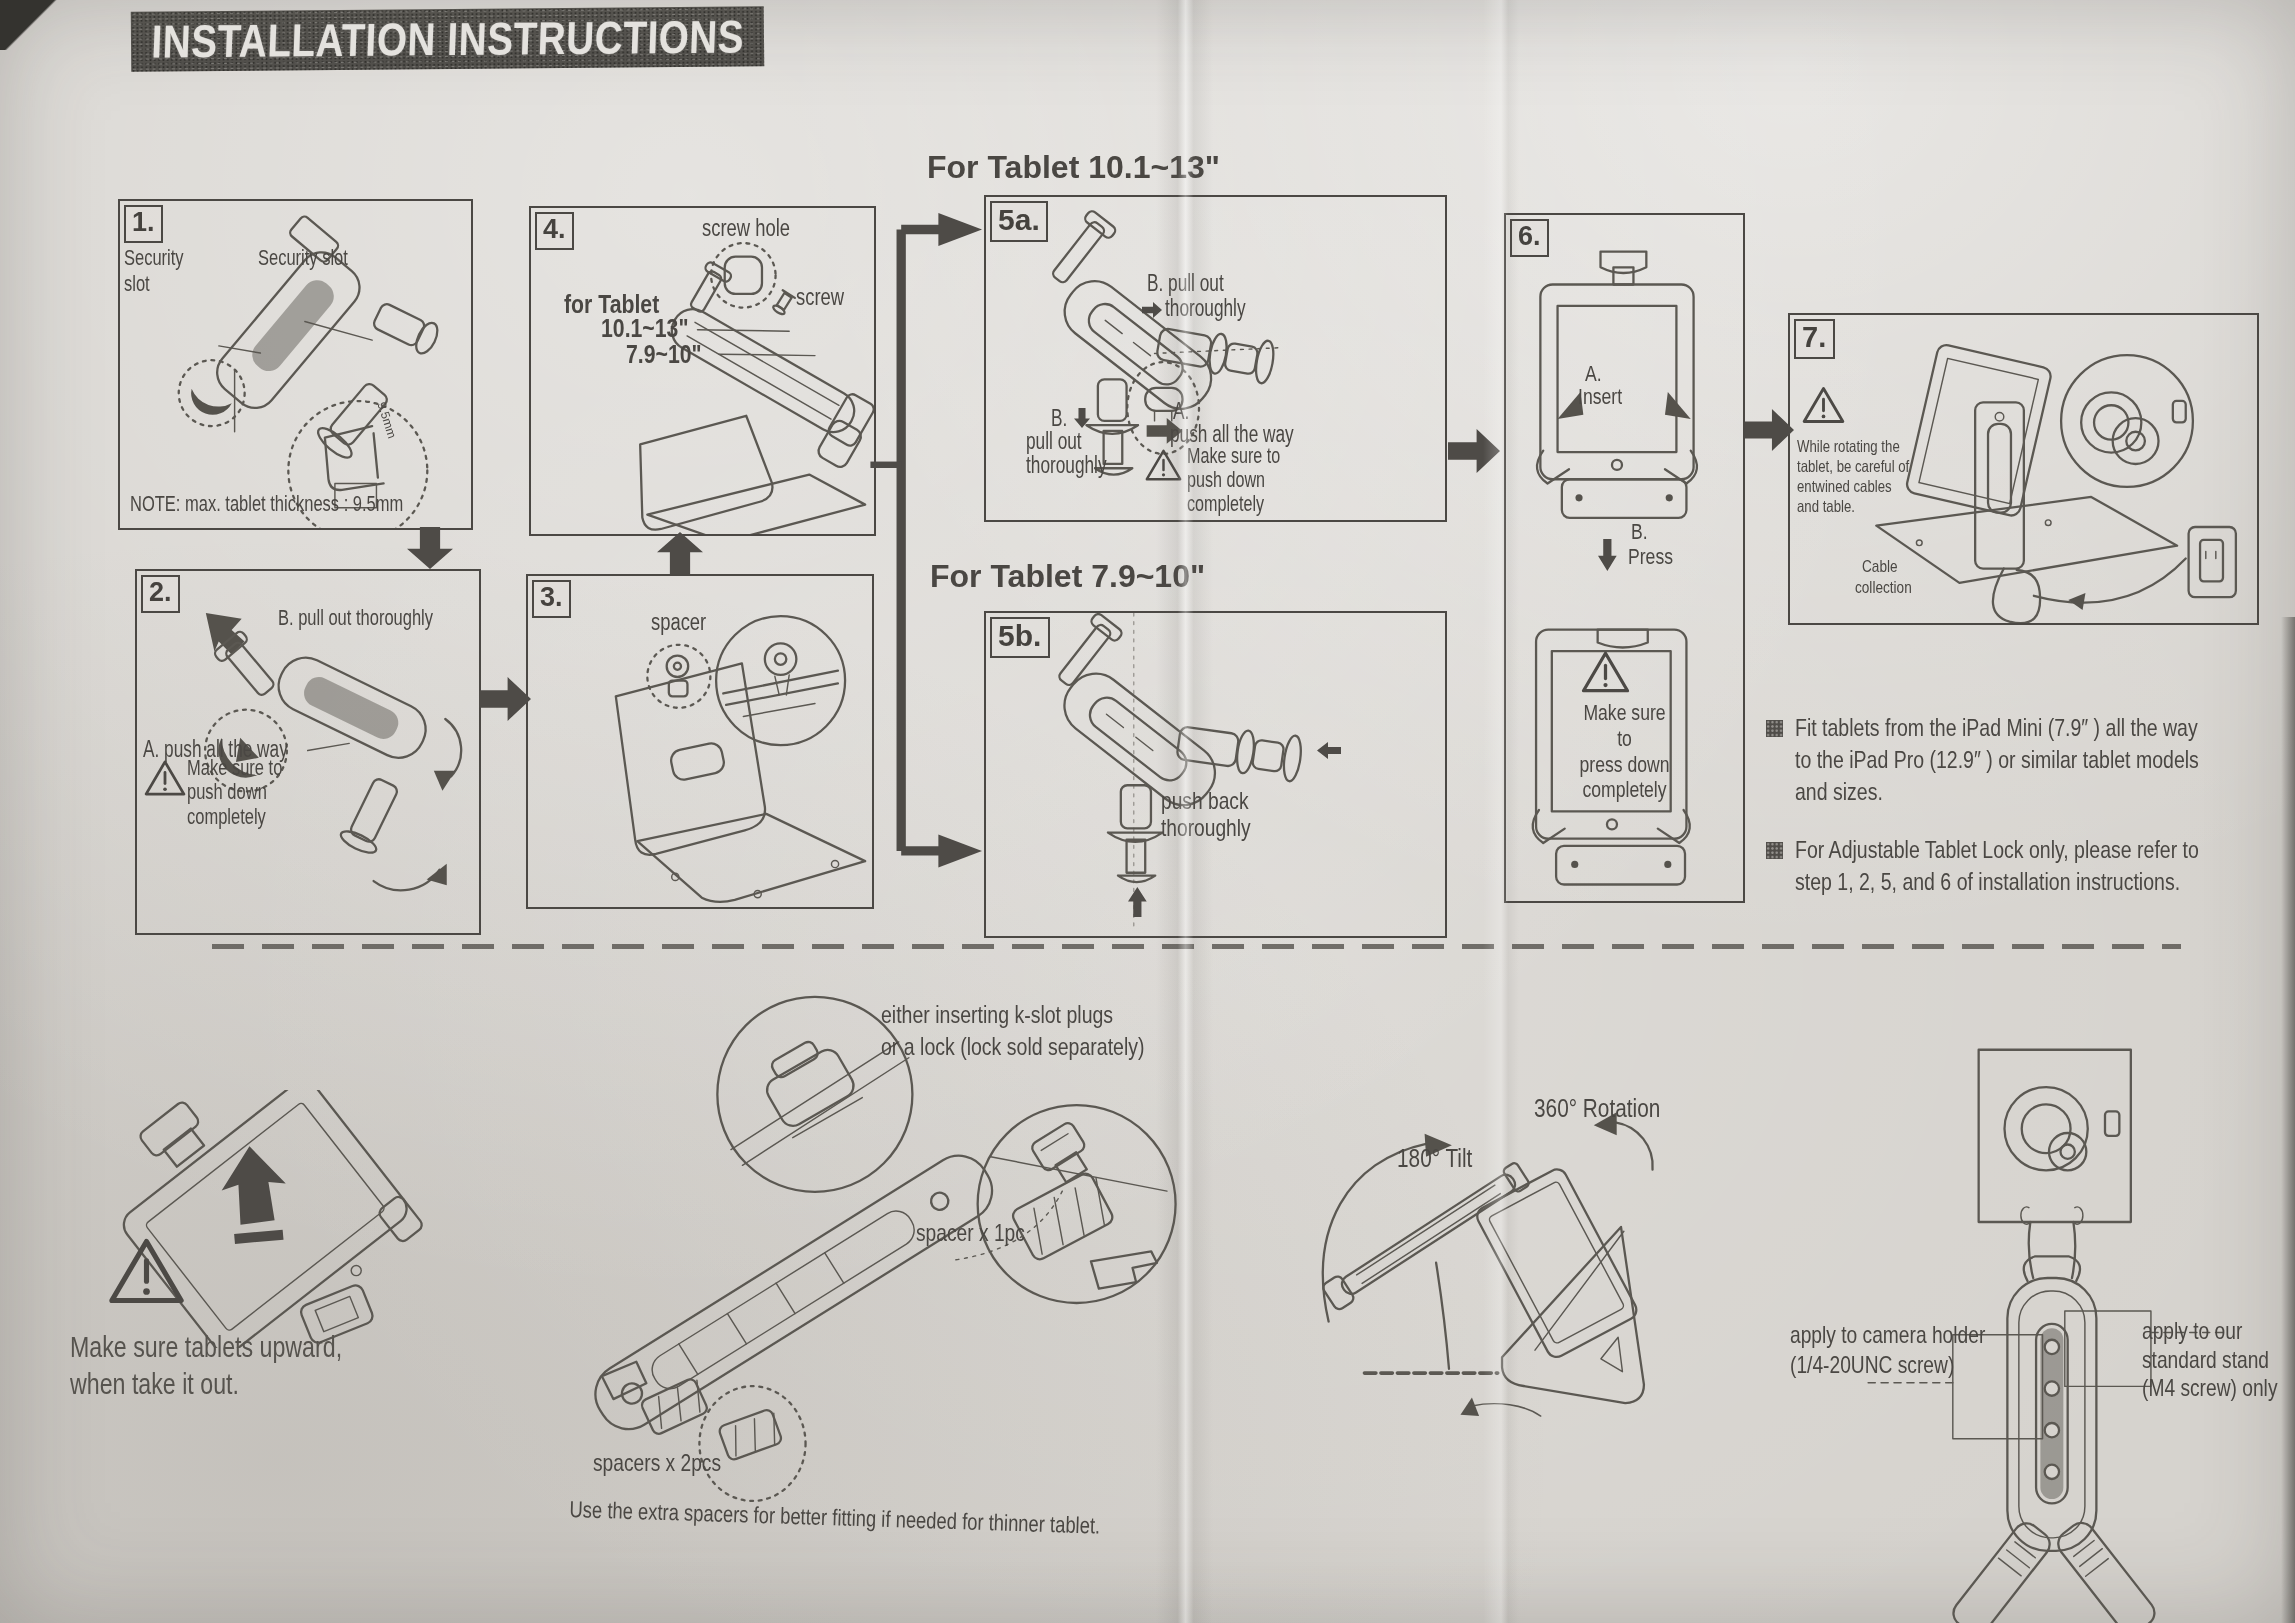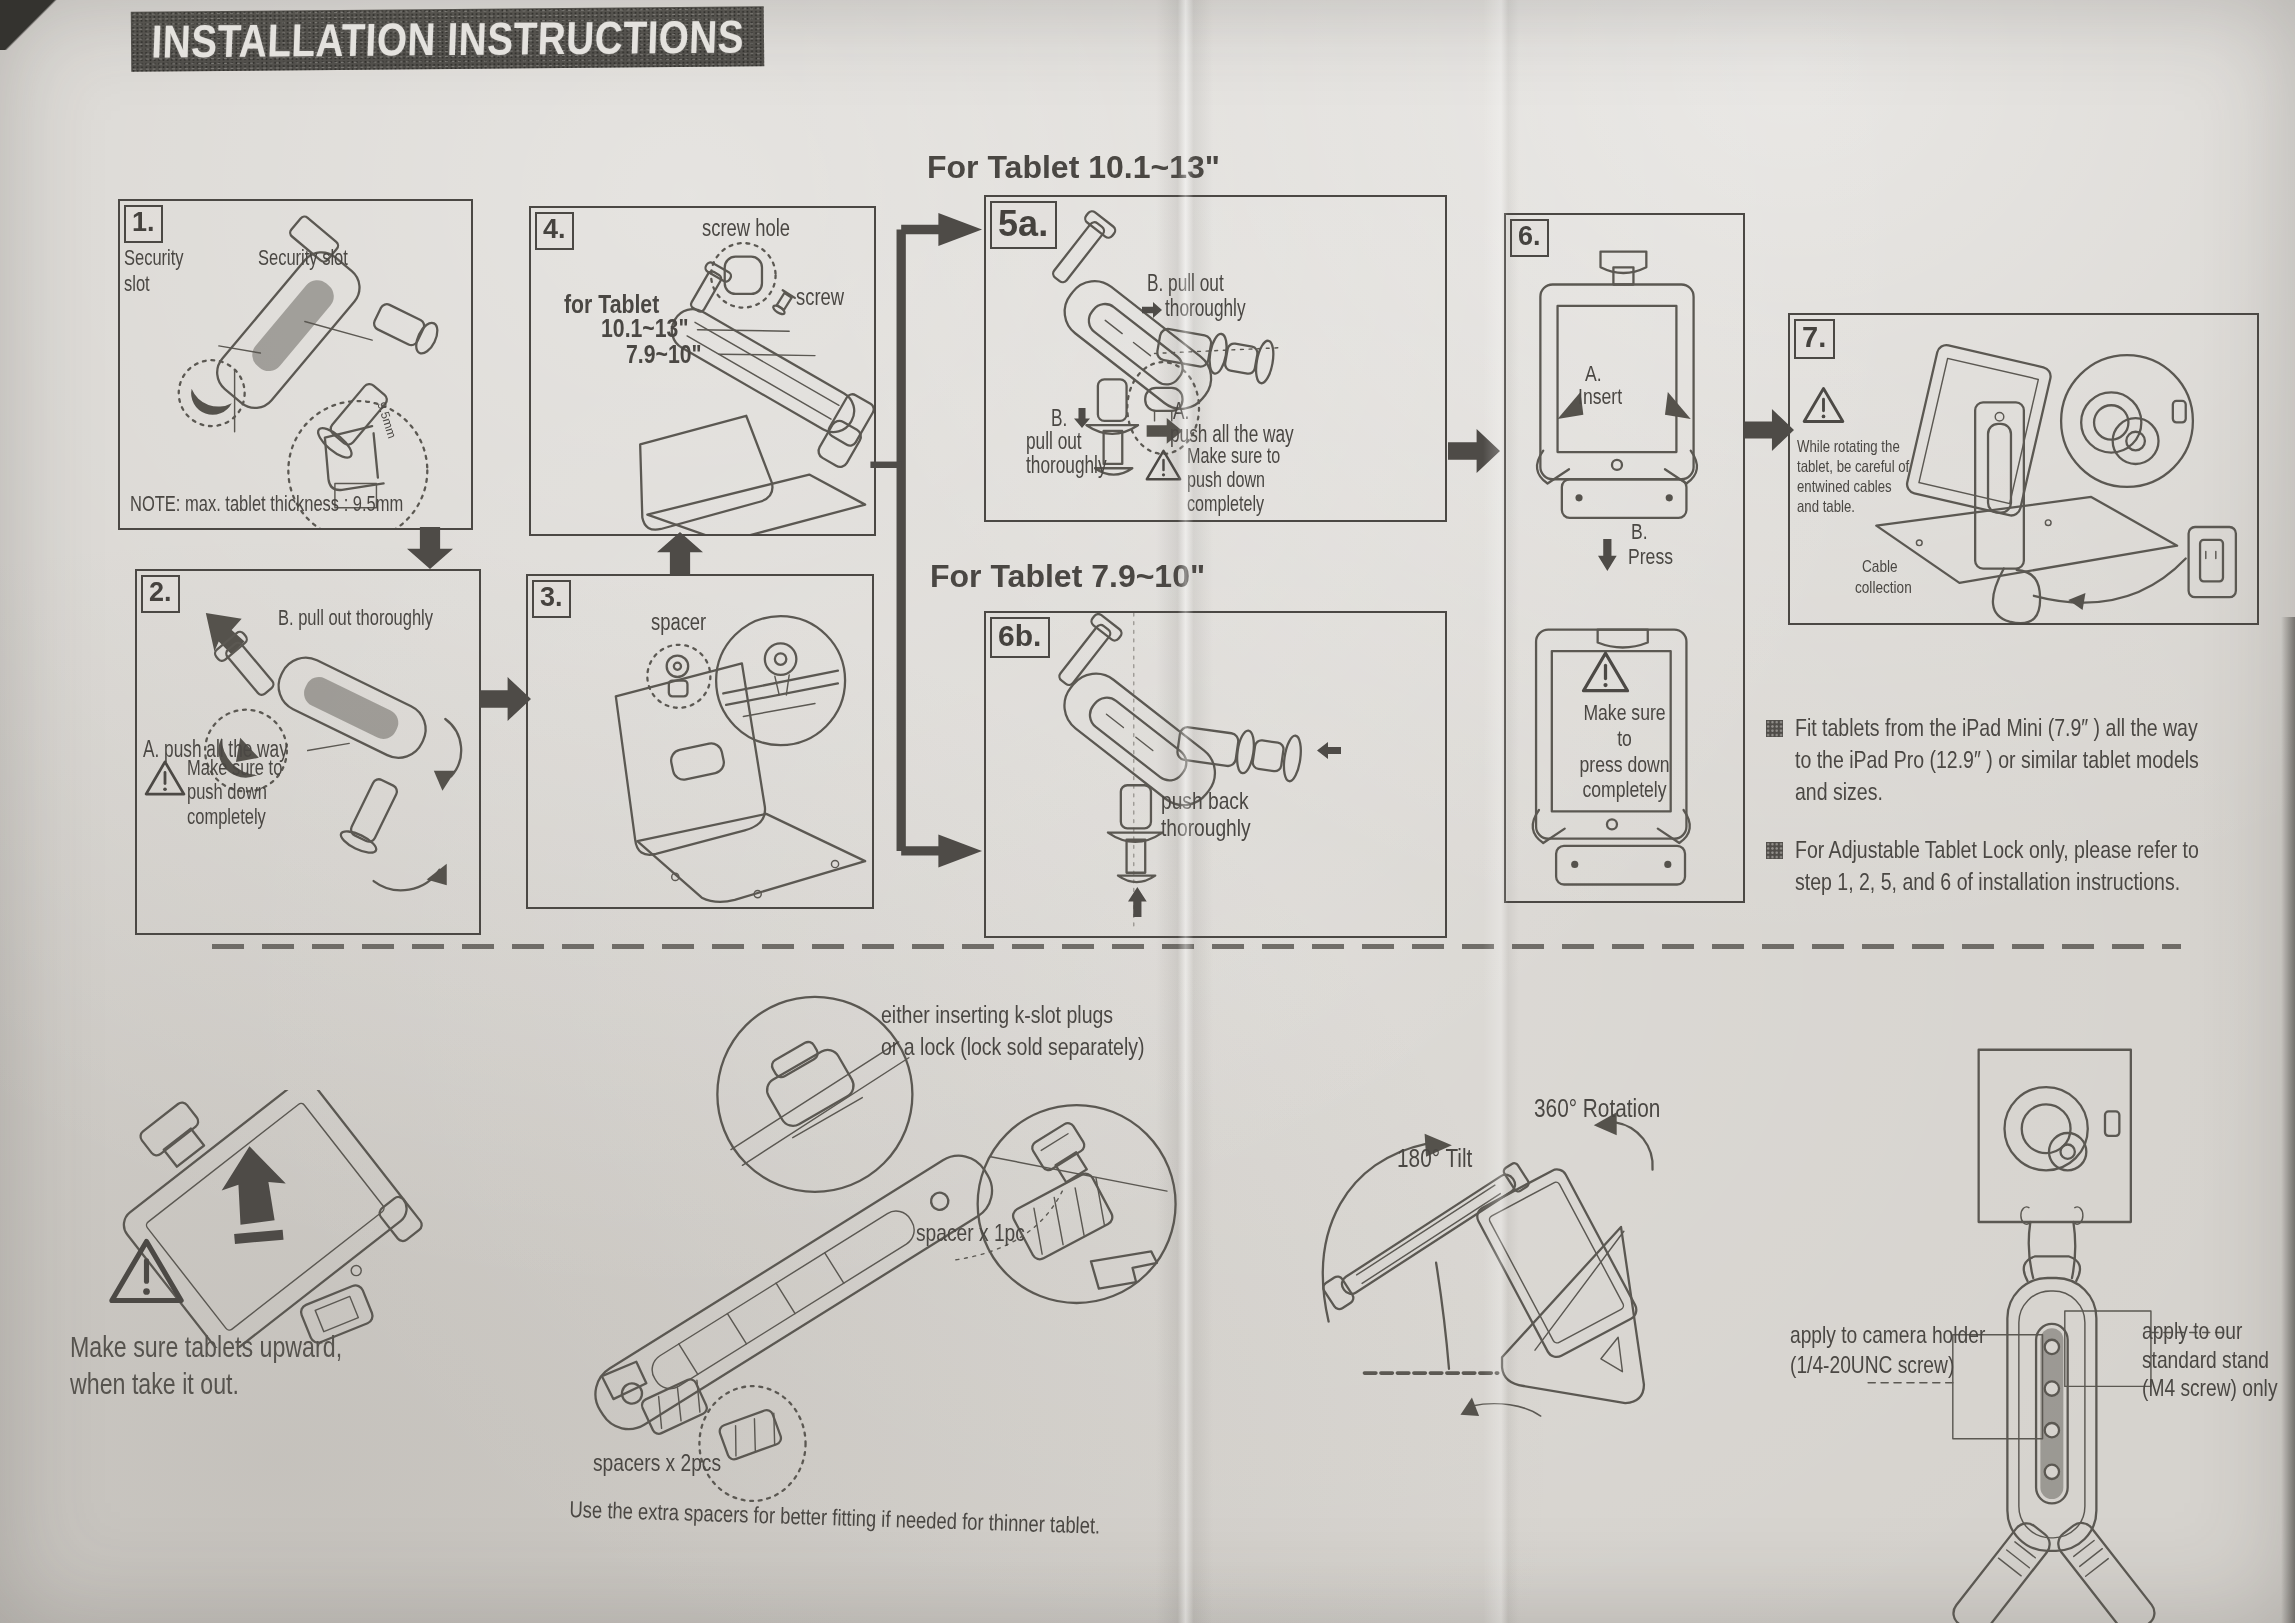--- a/index.html
+++ b/index.html
@@ -205,21 +205,21 @@
     <div class="t cx8 nw" style="left:265px;top:76px;font-size:23px;">screw</div>
     <div class="t b cx85 nw" style="left:33px;top:82px;font-size:25px;">for Tablet</div>
     <div class="t b cx85 nw" style="left:70px;top:106px;font-size:25px;">10.1~13"</div>
     <div class="t b cx85 nw" style="left:95px;top:132px;font-size:25px;">7.9~10"</div>
   </div>
 
   <div class="t nw" style="left:927px;top:149px;font-size:32px;font-weight:600;">For Tablet 10.1~13"</div>
   <div class="t nw" style="left:930px;top:558px;font-size:32px;font-weight:600;">For Tablet 7.9~10"</div>
 
   <div class="box" style="left:984px;top:195px;width:459px;height:323px;">
-    <div class="steplabel" style="font-size:36px;">5a.</div>
+    <div class="steplabel" style="font-size:30px;">5a.</div>
     <svg class="sk abs" style="left:0;top:0;" width="459" height="323" viewBox="0 0 640 450">
       <g transform="rotate(38 120 90)">
         <rect x="108" y="26" width="22" height="96" rx="7"></rect>
         <rect x="96" y="16" width="46" height="18" rx="7"></rect>
       </g>
       <g transform="rotate(38 175 185)">
         <rect x="100" y="138" width="234" height="82" rx="38"></rect>
         <rect x="138" y="158" width="152" height="44" rx="20"></rect>
         <path d="M160 180 h30 m20 0 h30" class="thin"></path>
       </g>
@@ -250,21 +250,21 @@
     <div class="t cx75 nw" style="left:184px;top:224px;font-size:23px;">push all the way</div>
     <svg class="tri" style="left:159px;top:251px;" width="37" height="34" viewBox="0 0 60 54">
       <path d="M30 4 L57 50 H3 Z"></path>
         <line x1="30" y1="19" x2="30" y2="35"></line>
         <circle cx="30" cy="43" r="2.6"></circle>
     </svg>
     <div class="t cx75" style="left:201px;top:247px;width:147px;font-size:21.5px;line-height:24px;">Make sure to push down completely</div>
   </div>
 
   <div class="box" style="left:984px;top:611px;width:459px;height:323px;">
-    <div class="steplabel" style="font-size:30px;">6b.</div>
+    <div class="steplabel" style="font-size:30px;">5b.</div>
     <svg class="sk abs" style="left:0;top:0;" width="459" height="323" viewBox="0 0 640 450">
       <g transform="rotate(38 130 70)">
         <rect x="118" y="8" width="22" height="96" rx="7"></rect>
         <rect x="106" y="-2" width="46" height="18" rx="7"></rect>
       </g>
       <g transform="rotate(38 205 170)">
         <rect x="96" y="126" width="240" height="86" rx="40"></rect>
         <rect x="136" y="147" width="156" height="46" rx="21"></rect>
         <path d="M158 170 h30 m22 0 h30" class="thin"></path>
       </g>

